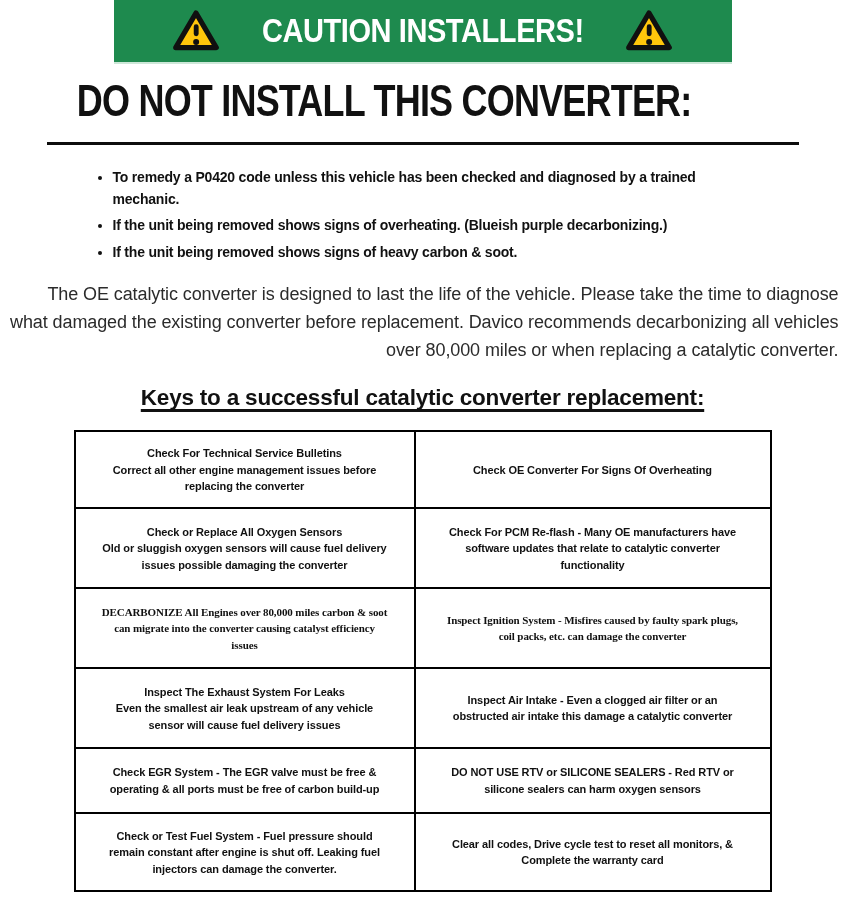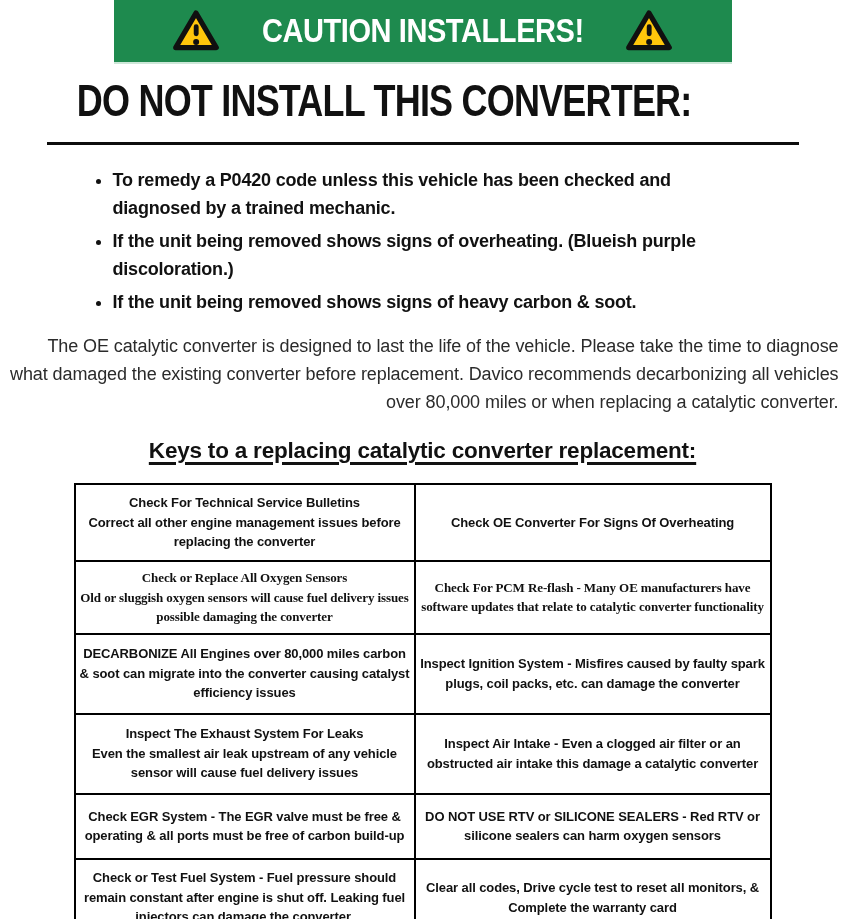--- a/index.html
+++ b/index.html
@@ -65,21 +65,21 @@
 
   
   .bullets {
     margin: 22px auto 0 auto;
     width: 672px;
     padding-left: 26px;
     list-style: disc;
   }
   .bullets li {
     font-weight: 700;
-    font-size: 18px;
+    font-size: 14px;
     line-height: 1.55;
     letter-spacing: -0.2px;
     margin-bottom: 5px;
   }
 
   
   .intro-paragraph {
     margin: 17px auto 0 auto;
     width: 832px;
     text-align: right;
@@ -109,31 +109,31 @@
     margin: 19px auto 0 auto;
     width: 696px;
     border-collapse: collapse;
     table-layout: fixed;
   }
   .tips-table td {
     border: 2.5px solid #000000;
     text-align: center;
     vertical-align: middle;
     font-weight: 700;
-    font-size: 13px;
+    font-size: 11px;
     line-height: 1.5;
     letter-spacing: -0.1px;
-    padding: 6px 4px;
+    padding: 6px 26px;
     white-space: pre-line;
   }
   .tips-table col.left-col  { width: 340px; }
   .tips-table col.right-col { width: 356px; }
   .tips-table tr:nth-child(1) { height: 77px; }
-  .tips-table tr:nth-child(2) { height: 72px; font-family: Liberation Serif, serif; }
-  .tips-table tr:nth-child(3) { height: 80px; }
+  .tips-table tr:nth-child(2) { height: 80px; }
+  .tips-table tr:nth-child(3) { height: 80px; font-family: Liberation Serif, serif; }
   .tips-table tr:nth-child(4) { height: 80px; }
   .tips-table tr:nth-child(5) { height: 65px; }
   .tips-table tr:nth-child(6) { height: 78px; }
 </style>
 </head>
 <body>
 
 <div class="page">
 
   <div class="banner">
@@ -153,30 +153,30 @@
   <h1 class="main-heading">
     <span>DO NOT INSTALL THIS CONVERTER:</span>
   </h1>
 
   <div class="divider"></div>
 
   <ul class="bullets">
 
       <li>To remedy a P0420 code unless this vehicle has been checked and diagnosed by a trained mechanic.</li>
 
-      <li>If the unit being removed shows signs of overheating. (Blueish purple discoloration.)</li>
+      <li>If the unit being removed shows signs of overheating. (Blueish purple decarbonizing.)</li>
 
       <li>If the unit being removed shows signs of heavy carbon &amp; soot.</li>
 
   </ul>
 
   <p class="intro-paragraph">The OE catalytic converter is designed to last the life of the vehicle. Please take the time to diagnose what damaged the existing converter before replacement. Davico recommends decarbonizing all vehicles over 80,000 miles or when replacing a catalytic converter.</p>
 
   <h2 class="keys-heading">
-    <span>Keys to a replacing catalytic converter replacement:</span>
+    <span>Keys to a successful catalytic converter replacement:</span>
   </h2>
 
   <table class="tips-table">
     <colgroup>
       <col class="left-col">
       <col class="right-col">
     </colgroup>
     <tbody>
 
         <tr>

